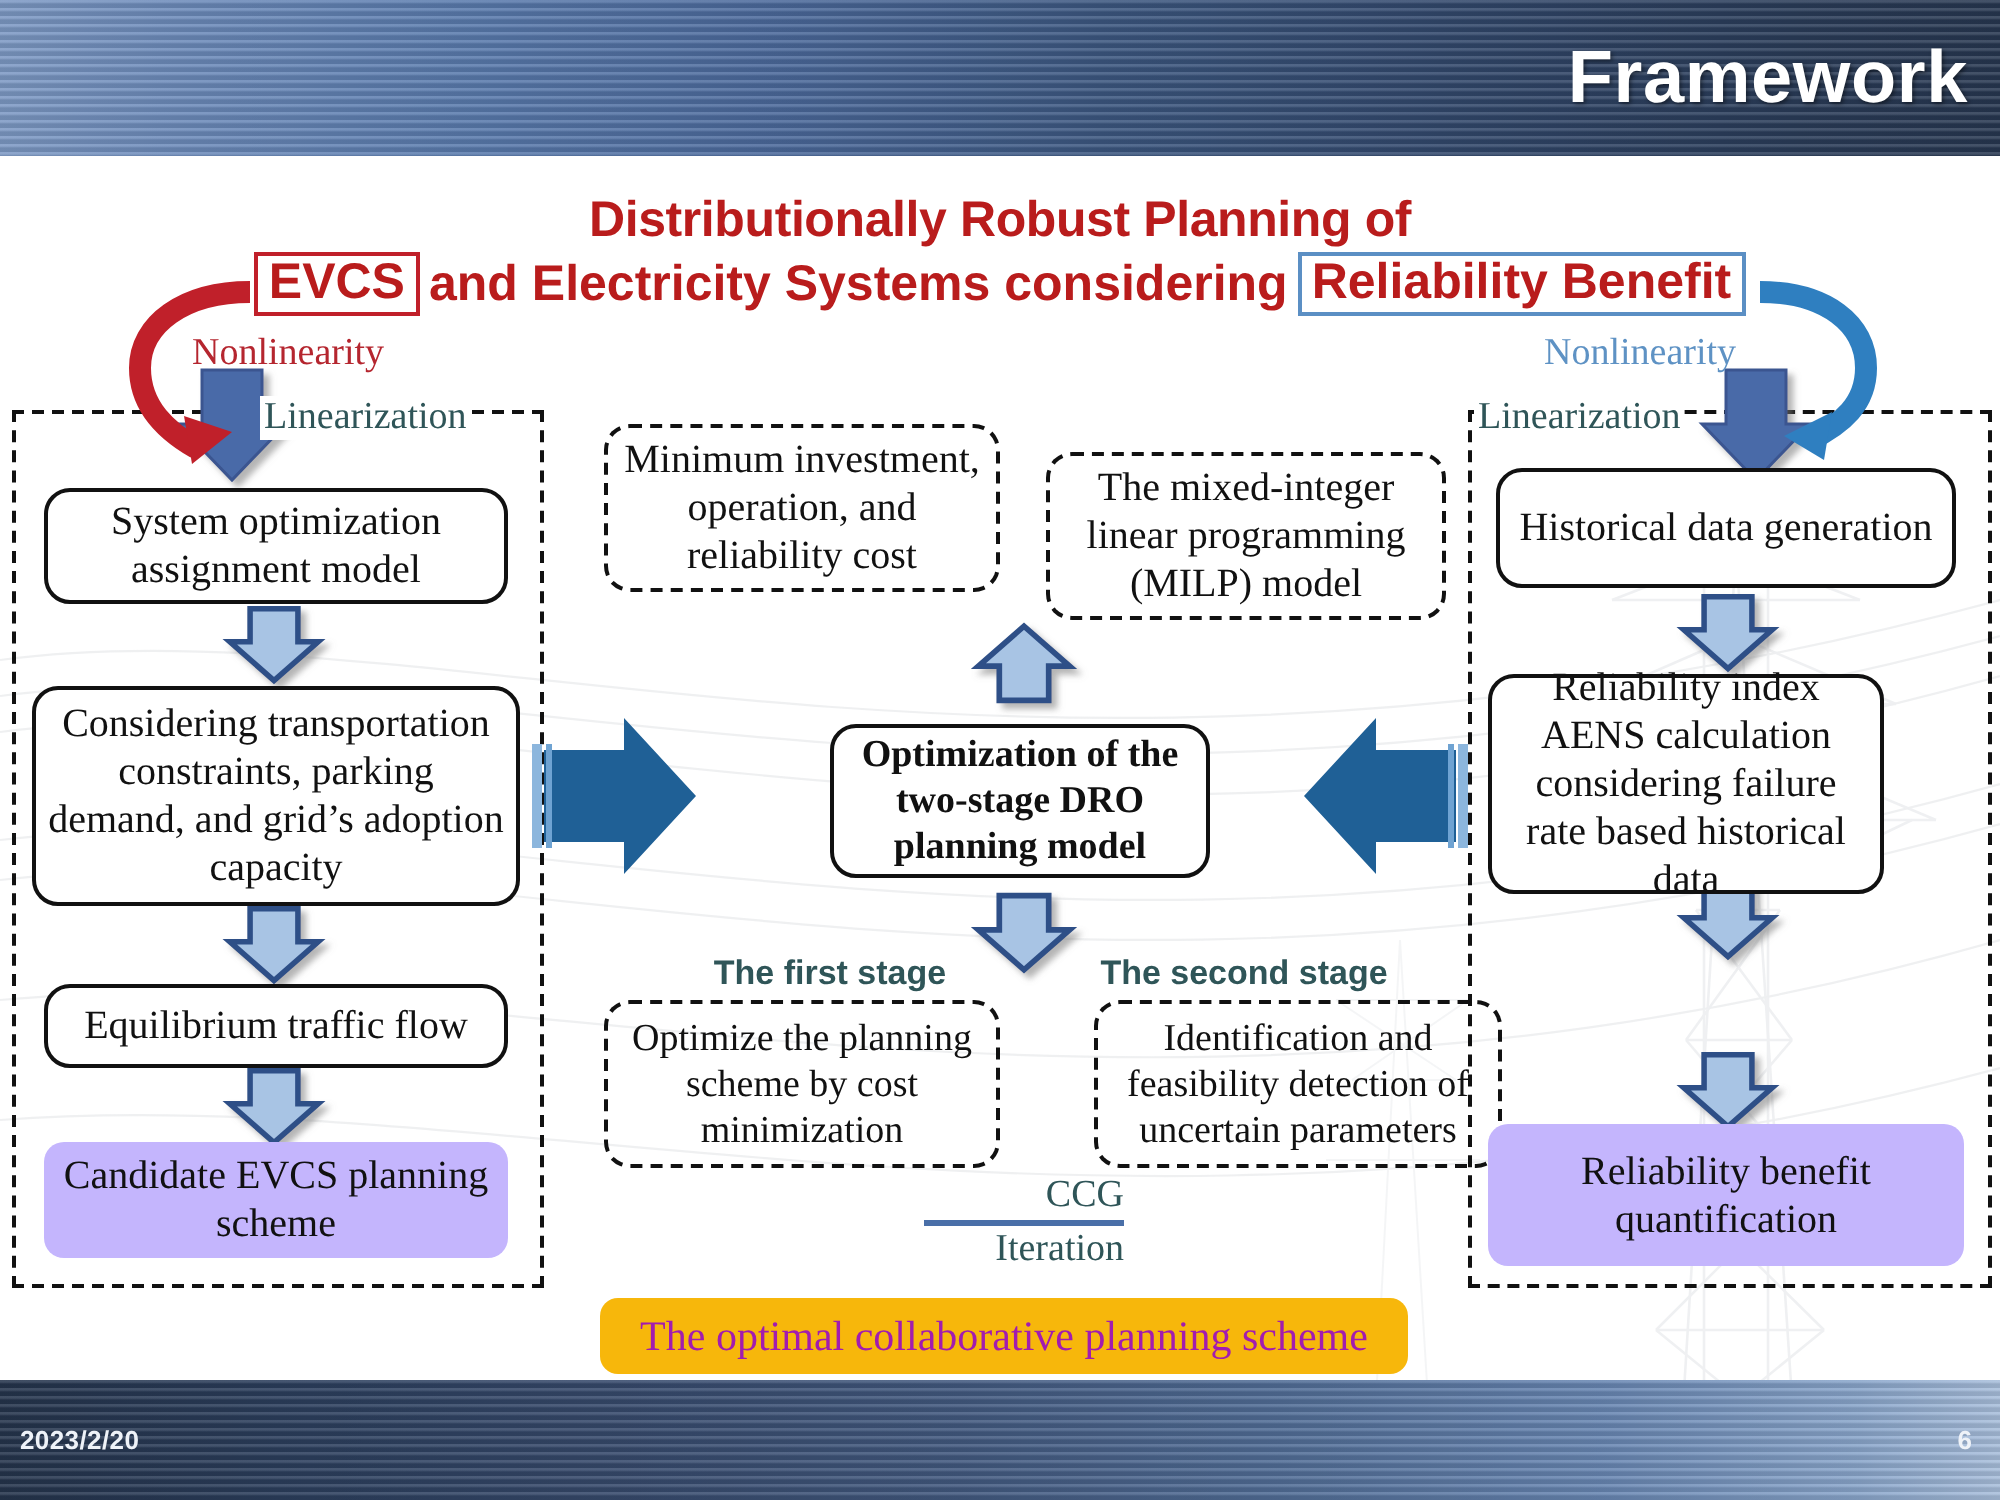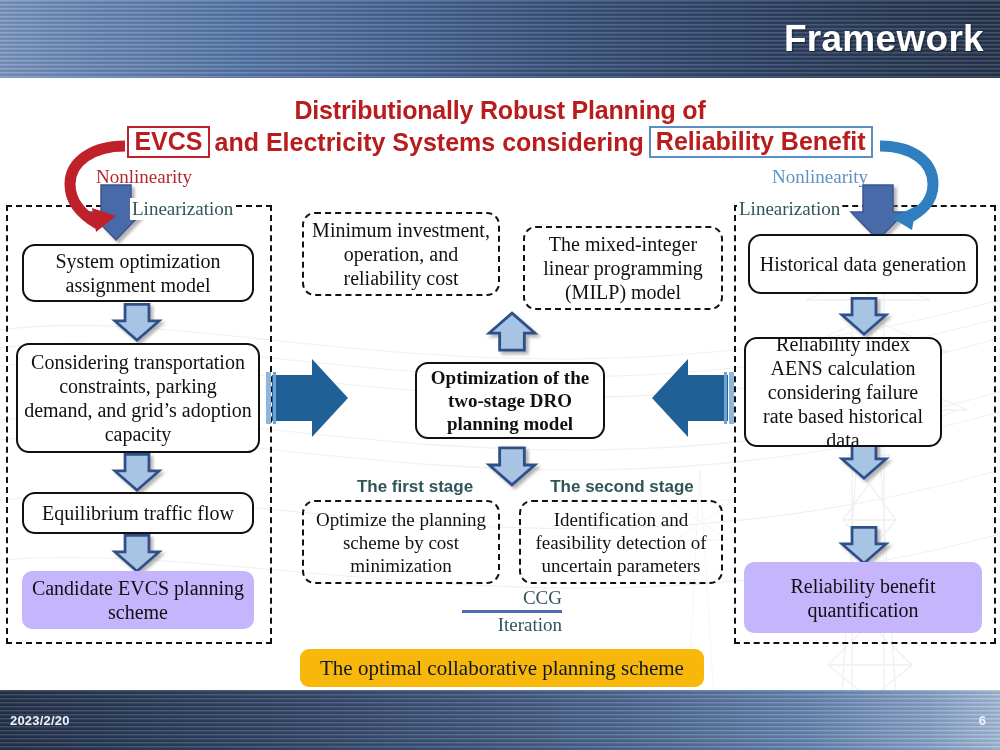--- a/index.html
+++ b/index.html
@@ -77,21 +77,21 @@
     border:2px solid #111;border-radius:13px;
     display:flex;align-items:center;justify-content:center;text-align:center;
     font-size:20px;line-height:24px;color:#111;padding:2px 6px;box-sizing:border-box;
   }
   .rbox.teal{background:#c4b5fd;border:none;border-radius:10px;}
   .rbox.dashedbox{border:2px dashed #111;background:transparent;}
   .rbox.bold{font-weight:bold;font-size:19px;line-height:23px;}
   .ybox{
     position:absolute;z-index:6;background:#f7b70b;border:none;border-radius:9px;
     display:flex;align-items:center;justify-content:center;text-align:center;
-    font-size:21px;color:#0f172a;box-sizing:border-box;
+    font-size:21px;color:#a21caf;box-sizing:border-box;
   }
 
   
   .stage-cap{position:absolute;z-index:6;color:#2f5558;font-family:"Liberation Sans", sans-serif;
     font-weight:bold;font-size:17px;text-align:center;}
 
   
   .ccg{position:absolute;z-index:6;text-align:right;color:#2f5558;font-size:19px;line-height:21px;}
   .ccg .num{display:block;}
   .ccg .bar{display:block;height:2.5px;background:#4a6fa8;margin:2px 0 1px 0;}
@@ -245,21 +245,21 @@
 
   <div class="rbox dashedbox" style="left:302px;top:212px;width:198px;height:84px;">Minimum investment, operation, and reliability cost</div>
   <div class="rbox dashedbox" style="left:523px;top:226px;width:200px;height:84px;">The mixed-integer linear programming (MILP) model</div>
 
   <div class="rbox bold" style="left:415px;top:362px;width:190px;height:77px;">Optimization of the two-stage DRO planning model</div>
 
   <div class="stage-cap" style="left:330px;top:477px;width:170px;">The first stage</div>
   <div class="stage-cap" style="left:527px;top:477px;width:190px;">The second stage</div>
 
   <div class="rbox dashedbox" style="left:302px;top:500px;width:198px;height:84px;font-size:19px;line-height:23px;">Optimize the planning scheme by cost minimization</div>
-  <div class="rbox dashedbox" style="left:519px;top:500px;width:204px;height:84px;font-size:19px;line-height:23px;">Identification and feasibility detection of uncertain parameters</div>
+  <div class="rbox dashedbox" style="left:547px;top:500px;width:204px;height:84px;font-size:19px;line-height:23px;">Identification and feasibility detection of uncertain parameters</div>
 
   <div class="ccg" style="left:462px;top:587px;width:100px;">
     <span class="num">CCG</span>
     <span class="bar"></span>
     <span class="den">Iteration</span>
   </div>
 
   <div class="ybox" style="left:300px;top:649px;width:404px;height:38px;">The optimal collaborative planning scheme</div>
 
   <div class="rbox" style="left:748px;top:234px;width:230px;height:60px;">Historical data generation</div>

